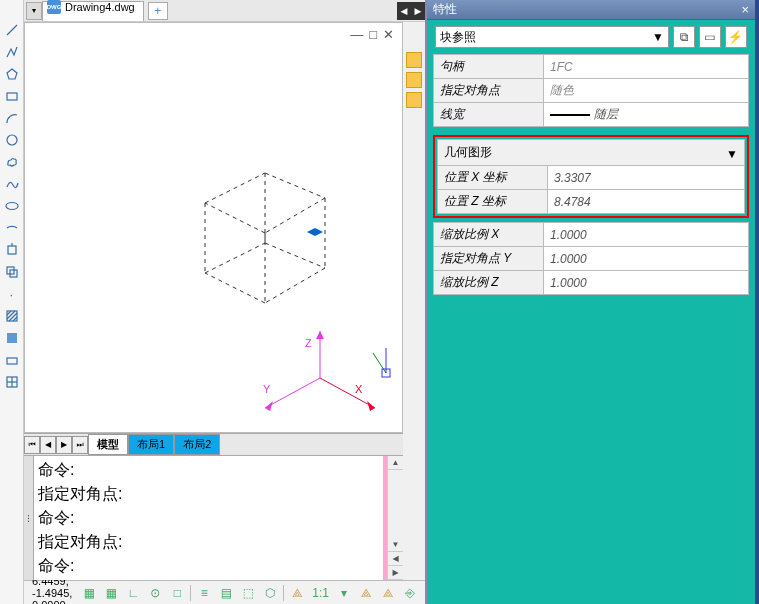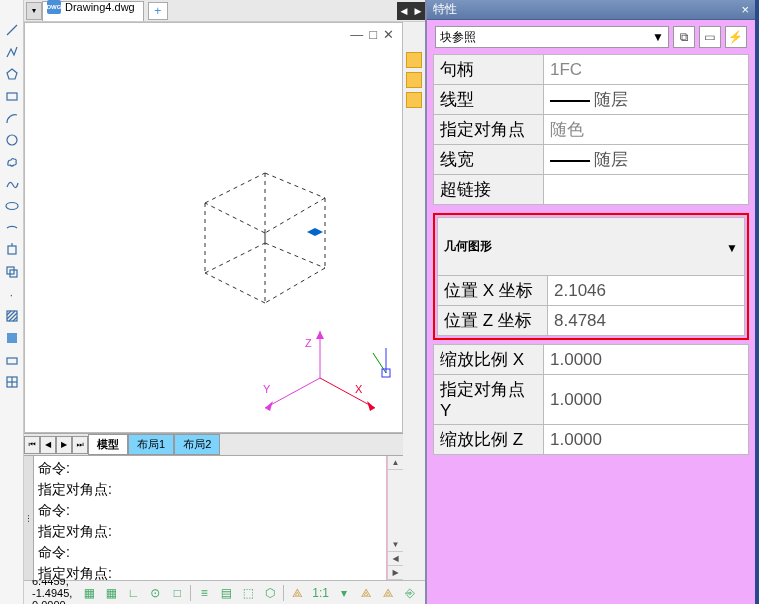--- a/index.html
+++ b/index.html
@@ -44,51 +44,51 @@
   .ucs-mini { position: absolute; right: 8px; top: 320px; }
   
   
   .mid-toolbar { width: 22px; display: flex; flex-direction: column; gap: 4px; padding-top: 30px; align-items: center; }
   .mid-toolbar .ico { width: 16px; height: 16px; background: #f9c74f; border: 1px solid #d4a017; cursor: pointer; }
   
   
   .layout-tabs { height: 22px; background: #e8e8e8; display: flex; align-items: center; border-top: 1px solid #aaa; font-size: 11px; }
   .layout-nav { display: flex; }
   .layout-nav span { width: 16px; height: 18px; border: 1px solid #999; background: #f0f0f0; display: flex; align-items: center; justify-content: center; font-size: 8px; cursor: pointer; }
-  .layout-tab { padding: 2px 8px; border: 1px solid #999; background: #7dd3fc; cursor: pointer; position: relative; }
+  .layout-tab { padding: 2px 8px; border: 1px solid #999; background: #0ea5e9; cursor: pointer; position: relative; }
   .layout-tab.active { background: #fff; font-weight: bold; }
   
   
   .cmd-area { height: 125px; background: #fff; border-top: 1px solid #aaa; display: flex; }
   .cmd-handle { width: 10px; background: #e0e0e0; border-right: 1px solid #aaa; display:flex; align-items:center; justify-content:center; font-size:8px; cursor:pointer; }
-  .cmd-text { flex: 1; padding: 2px 4px; font-size: 14px; overflow: hidden; line-height: 1.5; border-right: 1px solid #f9a8d4; }
+  .cmd-text { flex: 1; padding: 2px 4px; font-size: 16px; overflow: hidden; line-height: 1.5; border-right: 4px solid #f9a8d4; }
   .cmd-scroll { width: 16px; background: #f0f0f0; border-left:1px solid #ccc; display:flex; flex-direction:column; }
   .cmd-scroll span { flex:0 0 14px; display:flex; align-items:center; justify-content:center; font-size:8px; color:#555; border-bottom:1px solid #ccc; }
   
   
   .statusbar { height: 24px; background: #f2f2f2; border-top: 1px solid #bbb; display: flex; align-items: center; font-size: 11px; }
   .coords { padding: 0 8px; }
   .status-right { margin-left: auto; display: flex; gap: 4px; align-items:center; padding-right:6px; }
   .status-right span { width: 18px; height: 18px; display: flex; align-items: center; justify-content: center; color: #4a6; cursor: pointer; font-size:12px; }
   .status-right .sep { width:1px; background:#bbb; height:16px; padding:0;}
   
   
-  .props-panel { width: 330px; background: #f0abfc; border-left: 2px solid #88a; display: flex; flex-direction: column; }
+  .props-panel { width: 330px; background: #14b8a6; border-left: 2px solid #88a; display: flex; flex-direction: column; }
   .props-title { height: 20px; background: linear-gradient(#7a95bf,#5d7aa8); color: #fff; display: flex; align-items: center; padding: 0 6px; font-size: 12px; justify-content: space-between; border-bottom:1px solid #48608a; }
   .props-title .close { cursor: pointer; font-size:13px;}
   .props-head { display: flex; align-items: center; padding: 6px 8px; gap: 4px; }
   .props-select { flex: 1; height: 22px; border: 1px solid #999; background: #fff; padding: 0 4px; font-size: 12px; display:flex; align-items:center; justify-content:space-between; cursor:pointer;gap:32px;}
   .props-headbtn { width: 22px; height: 22px; border: 1px solid #999; background: #fff; display:flex; align-items:center; justify-content:center; cursor:pointer; font-size:12px; color:#444;}
   .props-body { flex: 1; overflow: auto; padding: 0 6px 6px 6px; position:relative;}
-  .prop-table { width: 100%; border-collapse: collapse; font-size: 17px; }
+  .prop-table { width: 100%; border-collapse: collapse; font-size: 12px; font-style: italic; }
   .prop-table td { border: 1px solid #bbb; padding: 3px 6px; height: 22px; background:#fff;}
   .prop-table td.label { background: #f0f0f0; width: 110px; }
   .prop-table td.val { color:#555; }
   .prop-table td.val.gray { color:#888; }
-  .section-head { font-weight: bold; padding: 20px 6px; background:#f0f0f0; border:1px solid #bbb; border-bottom:none; display:flex; justify-content:space-between; align-items:flex-end; margin-top:8px;}
+  .section-head { font-weight: normal; padding: 4px 6px; background:#f0f0f0; border:1px solid #bbb; border-bottom:none; display:flex; justify-content:space-between; align-items:flex-end; margin-top:8px;}
   .redbox { border: 2px solid #e00; padding: 2px; margin-top:8px;}
   
   .swatch { display:inline-block; width:12px; height:12px; background:#000; vertical-align:middle; margin-right:4px; border:1px solid #555;}
   .linew { display:inline-block; width:40px; border-top:2px solid #000; vertical-align:middle; margin-right:4px;}
   
   .right-edge { width:4px; background:#2a4a8a; }
 </style>
 </head>
 <body>
 
@@ -323,48 +323,40 @@
       <div class="props-headbtn" style="color:#e6a817;">⚡</div>
     </div>
     <div class="props-body">
       <table class="prop-table">
         <tbody>
             <tr>
               <td class="label">句柄</td>
               <td class="val gray">1FC</td>
             </tr>
         <tr>
-              <td class="label">线型</td>
-              <td class="val"><span class="linew"></span><span>随层</span></td>
-            </tr>
-        <tr>
               <td class="label">指定对角点</td>
               <td class="val gray">随色</td>
             </tr>
         <tr>
               <td class="label">线宽</td>
               <td class="val"><span class="linew"></span><span>随层</span></td>
-            </tr>
-        <tr>
-              <td class="label">超链接</td>
-              <td class="val"></td>
             </tr>
       </tbody>
         </table>
 
       <div class="redbox">
         <div class="section-head" style="margin-top:0;">
           <span>几何图形</span>
             <span>▼</span>
         </div>
         <table class="prop-table">
           <tbody>
               <tr>
                 <td class="label">位置 X 坐标</td>
-                <td class="val">2.1046</td>
+                <td class="val">3.3307</td>
               </tr>
           <tr>
                 <td class="label">位置 Z 坐标</td>
                 <td class="val">8.4784</td>
               </tr>
         </tbody>
           </table>
       </div>
 
       <table class="prop-table" style="margin-top:4px;">

